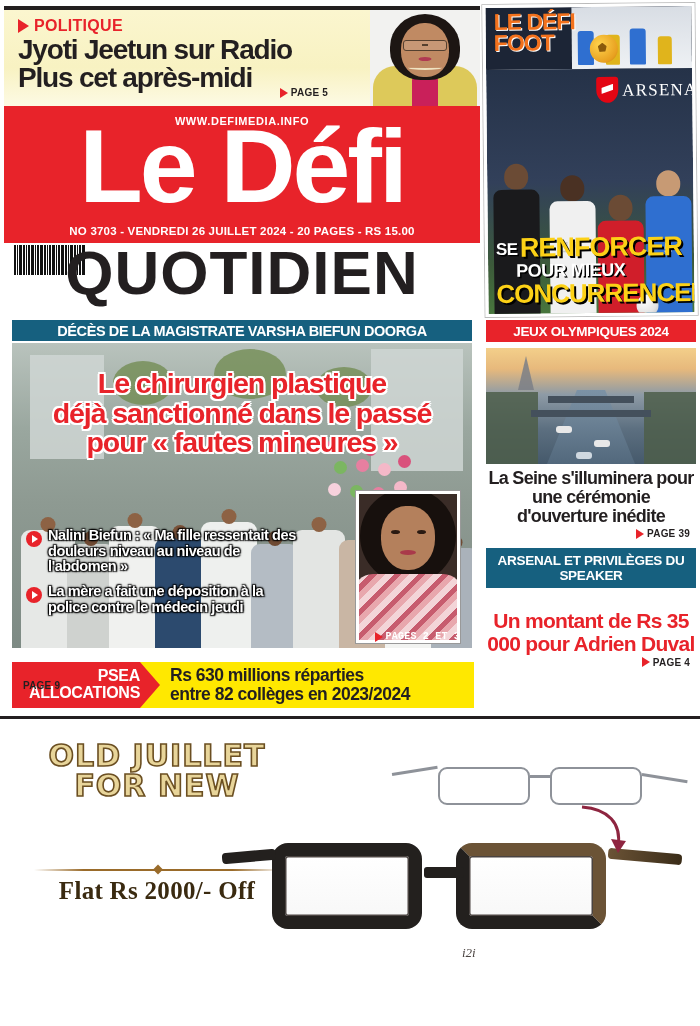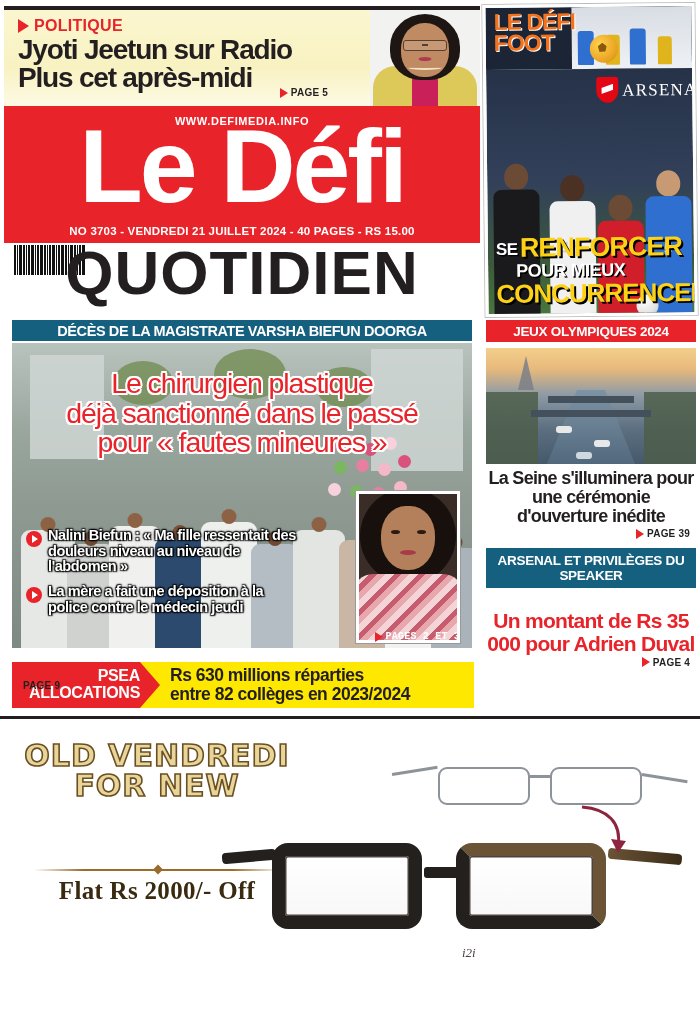--- a/index.html
+++ b/index.html
@@ -205,21 +205,21 @@
   }
   .tree { position:absolute; border-radius:50%; background:#6f8a4e; opacity:.75;}
   .bld { position:absolute; background:#cfd6d4; opacity:.85;}
   .crowdfig { position:absolute; bottom:0; border-radius:9px 9px 0 0; }
   .cf-head { position:absolute; top:-13px; left:50%; transform:translateX(-50%); width:15px;height:15px;border-radius:50%;}
   .flowers { position:absolute; right:56px; top:92px; width:96px; height:86px; }
   .fl { position:absolute; width:13px;height:13px;border-radius:50%; }
 
   .main-headline {
     position:absolute; left:0; top:26px; width:100%;
-    text-align:center; color:#e8232a; font-weight:normal;
+    text-align:center; color:#e8232a; font-weight:bold;
     font-size:28.5px; line-height:1.04; letter-spacing:-1.1px;
     text-shadow: 1.6px 1.6px 0 #fff, -1.6px 1.6px 0 #fff, 1.6px -1.6px 0 #fff, -1.6px -1.6px 0 #fff,
                  0 2px 0 #fff, 0 -2px 0 #fff, 2px 0 0 #fff, -2px 0 0 #fff;
     padding: 0 12px;
   }
   .bullets { position:absolute; left:14px; top:185px; width:276px; }
   .bullet { display:flex; gap:6px; margin-bottom:9px; align-items:flex-start; }
   .bdot {
     flex:0 0 auto; margin-top:3px; width:16px;height:16px;border-radius:50%;
     background:#e8232a; position:relative;
@@ -397,21 +397,21 @@
       <div class="jy-face"></div>
       <div class="jy-glass"></div>
       <div class="jy-lip"></div>
       <div class="jy-neckl"></div>
     </div>
   </div>
 
   <div class="masthead">
     <div class="url-line">WWW.DEFIMEDIA.INFO</div>
     <div class="logo-text">Le Défi</div>
-    <div class="issue-line">NO 3703 - VENDREDI 21 JUILLET 2024 - 40 PAGES - RS 15.00</div>
+    <div class="issue-line">NO 3703 - VENDREDI 26 JUILLET 2024 - 20 PAGES - RS 15.00</div>
   </div>
 
   <div class="quotidien-row">
     <div class="barcode">
       <i></i>
         <i class="t"></i>
         <i class="w"></i>
         <i></i>
         <i class="t"></i>
         <i></i>
@@ -612,21 +612,21 @@
     </div>
     <div class="psea-ref page-ref">
       <span class="tri"></span>
       <span class="ptext">PAGE 9</span>
     </div>
   </div>
 
   <div class="ad">
 
     <div class="ad-title">
-      <div>OLD VENDREDI</div>
+      <div>OLD JUILLET</div>
       <div>FOR NEW</div>
     </div>
     <div class="ad-divider"></div>
     <div class="ad-flat">Flat Rs 2000/- Off</div>
 
     <div class="glasses">
       <div class="gl-top">
         <span class="lens l"></span>
         <span class="lens r"></span>
         <span class="bridge2"></span>

